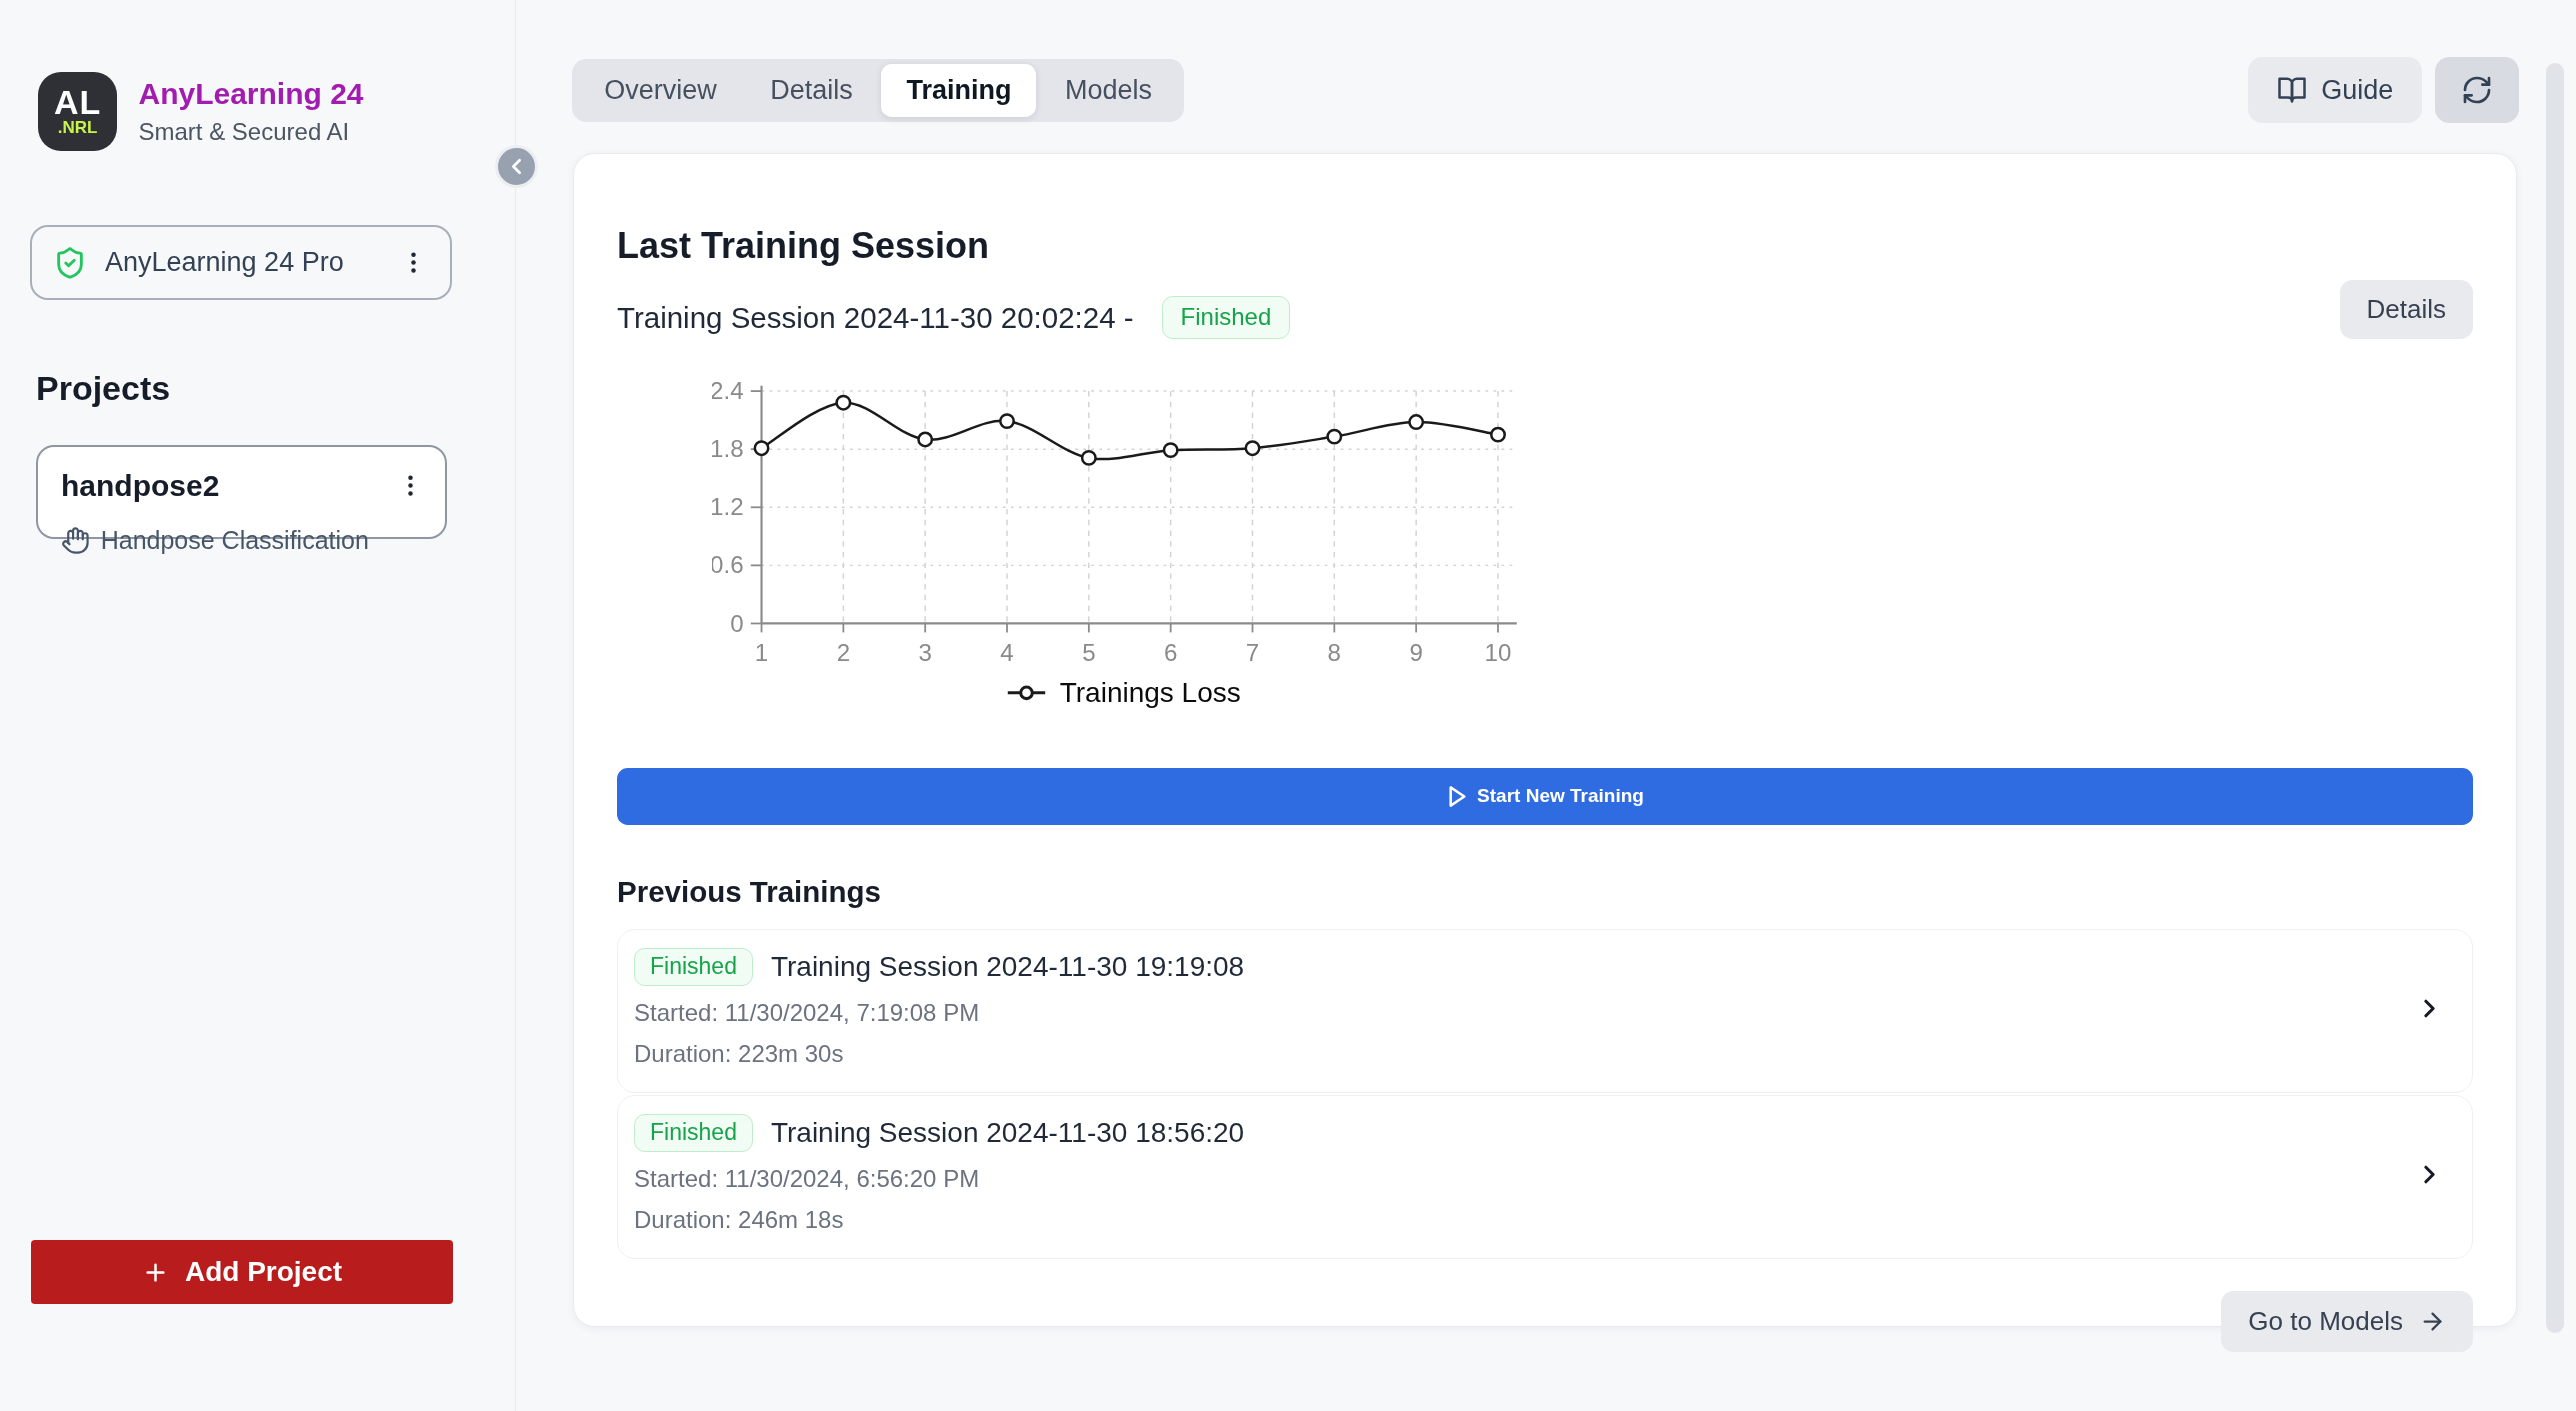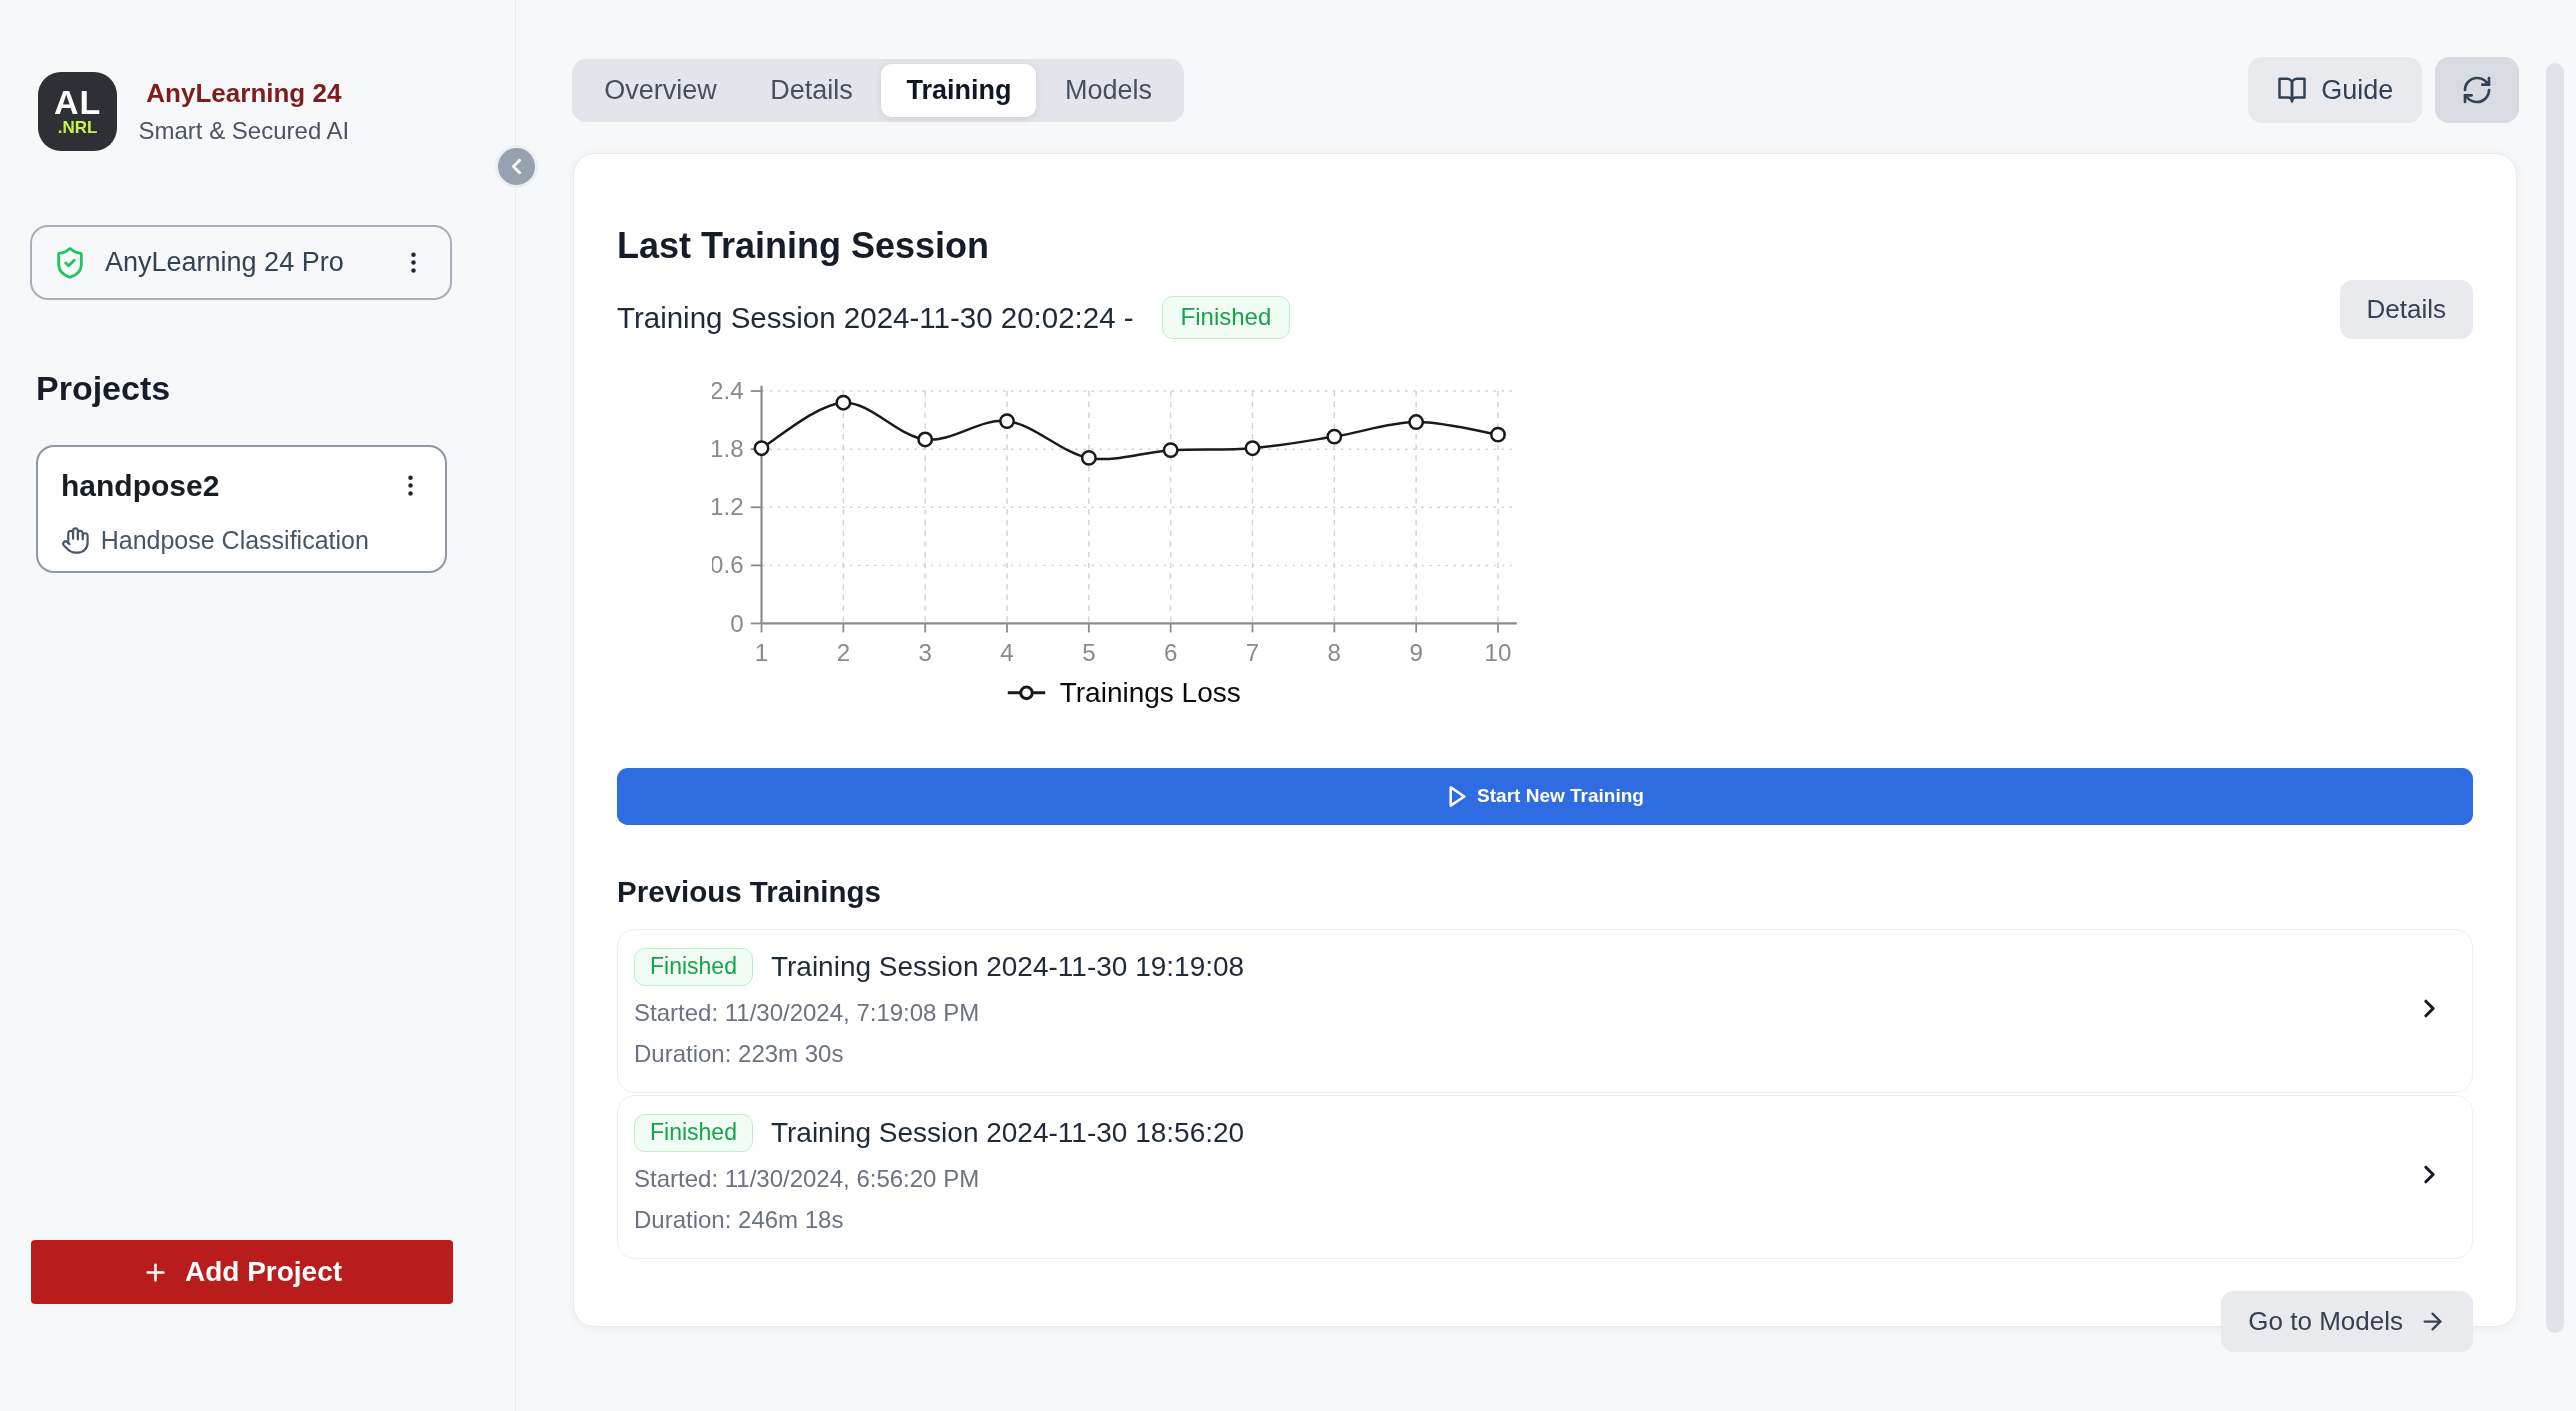--- a/index.html
+++ b/index.html
@@ -14,31 +14,31 @@
     background:#f7f8fa; border-right:1.8px solid #e9ebef;
   }
   .logo-row { display:flex; align-items:center; gap:21.5px; padding:72px 0 0 38px; }
   .logo-box {
     width:79px; height:79px; background:#2e3035; border-radius:23px;
     display:flex; flex-direction:column; align-items:center; justify-content:center;
     color:#ffffff; flex:none;
   }
   .logo-al { font-size:34px; font-weight:bold; letter-spacing:0.9px; line-height:32px; }
   .logo-nrl { font-size:17px; font-weight:bold; color:#c9f34c; line-height:19.7px; }
-  .app-title { font-size:26px; font-weight:bold; color:#7f1d1d;text-align:center; }
+  .app-title { font-size:30px; font-weight:bold; color:#a21caf;text-align:center; }
   .app-sub { font-size:24px; color:#4b5563; margin-top:7.2px; }
   .plan-box {
     position:absolute; left:29.5px; top:225px; width:422px; height:75px;
     background:#ffffff00; border:2.7px solid #a8afbb; border-radius:18px;
     display:flex; align-items:center; padding:0 21.5px; cursor:pointer;
   }
   .plan-label { font-size:27px; color:#334155; margin-left:18px; flex:1; }
   .projects-heading { position:absolute; left:36px; top:369px; font-size:34px; font-weight:bold; color:#161d29; }
   .project-card {
-    position:absolute; left:36px; top:445px; width:411px; height:128px;
+    position:absolute; left:36px; top:445px; width:411px; height:94px;
     background:#ffffff; border:2.7px solid #8f97a3; border-radius:18px;
     padding:21.5px 19.7px 0 23px; cursor:pointer;
   }
   .project-name-row { display:flex; align-items:center; justify-content:space-between; }
   .project-name { font-size:30px; font-weight:bold; color:#161d29; }
   .project-type-row { display:flex; align-items:center; gap:10.7px; margin-top:23px; color:#475569; }
   .project-type { font-size:25px; color:#475569; }
   .kebab { width:30px; height:30px; display:flex; align-items:center; justify-content:center; cursor:pointer; }
   .add-project {
     position:absolute; left:31px; top:1240px; width:422px; height:64px;

